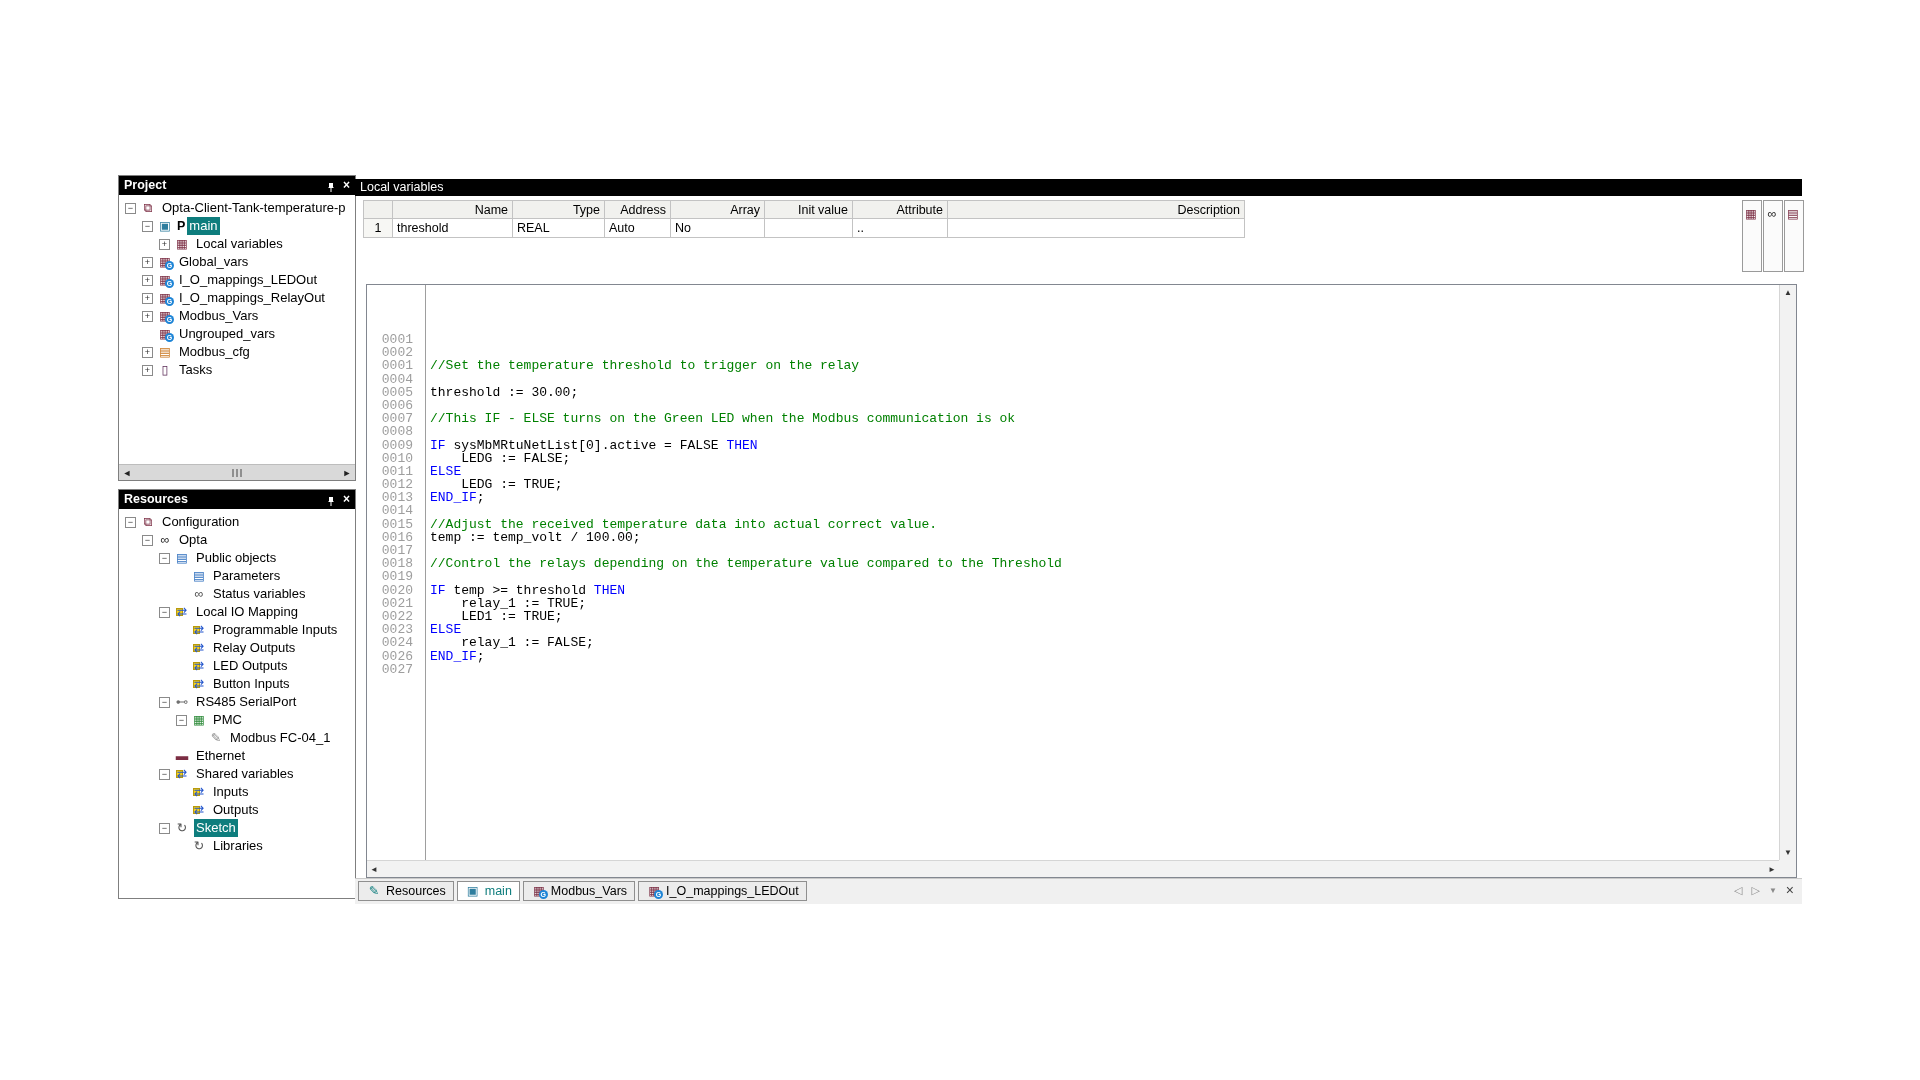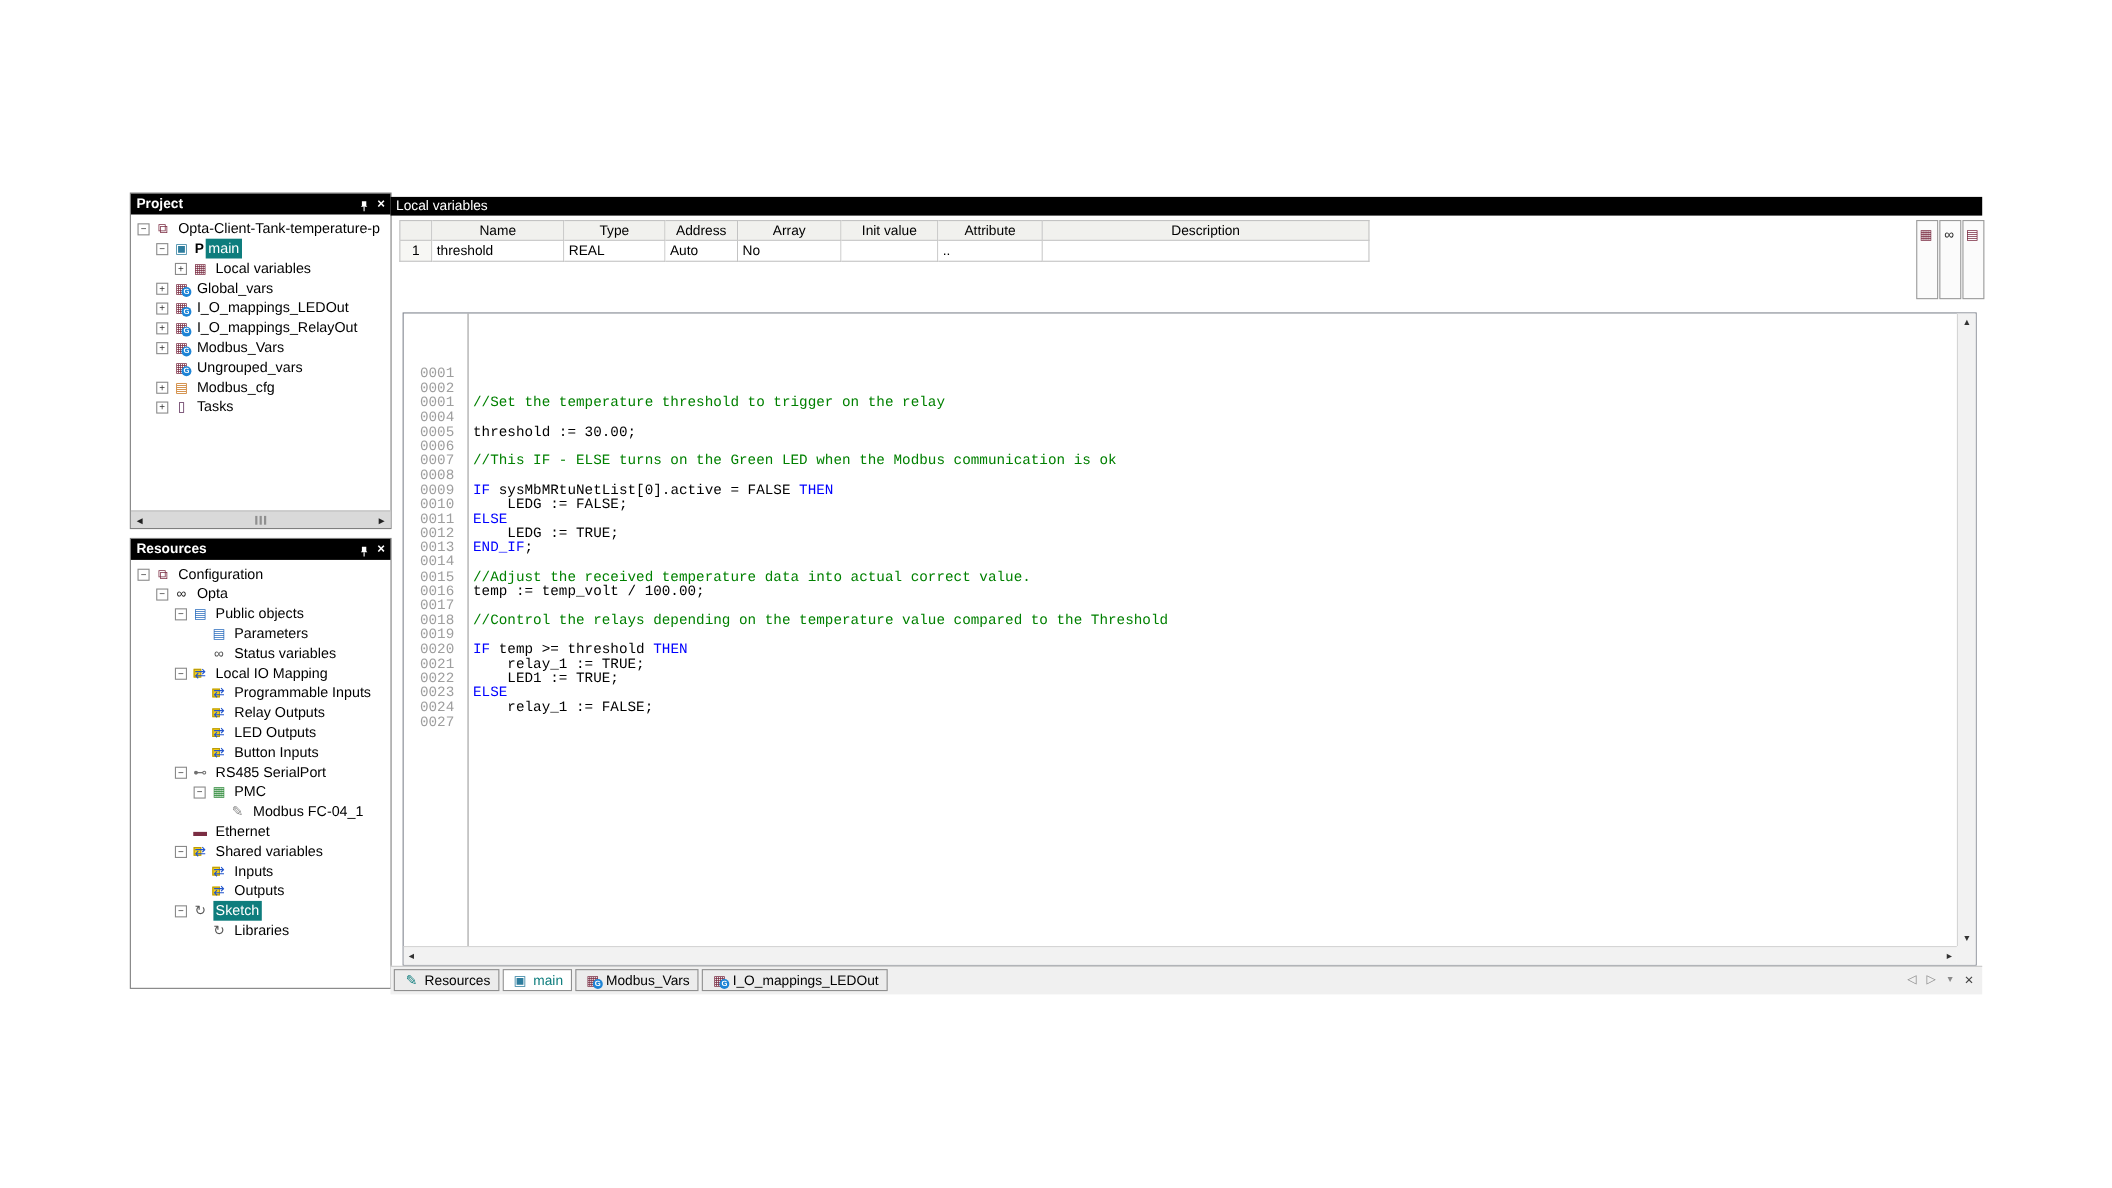--- a/index.html
+++ b/index.html
@@ -42,21 +42,21 @@
   .hscroll .track{flex:1;display:flex;justify-content:center;gap:2px;}
   .grip-bar{width:2px;height:8px;background:#8f8f8f;}
 
   
   #lv-bar{position:absolute;left:355px;top:179px;width:1447px;height:17px;background:#000;
           color:#fff;font-size:12.5px;line-height:17px;padding:0 5px;box-sizing:border-box;}
   #lv-table{position:absolute;left:363px;top:200px;font-size:12.5px;}
   .trow{display:flex;}
   .tcell{box-sizing:border-box;border-right:1px solid #c3c3c3;border-bottom:1px solid #c3c3c3;
          height:19px;line-height:18px;padding:0 4px;overflow:hidden;white-space:nowrap;}
-  .trow.hdr .tcell{background:#f1f1ee;border-top:1px solid #c3c3c3;text-align:center;}
+  .trow.hdr .tcell{background:#f1f1ee;border-top:1px solid #c3c3c3;text-align:right;}
   .trow .tcell:first-child{border-left:1px solid #c3c3c3;text-align:center;background:#f1f1ee;}
   .trow.datar .tcell{background:#fff;}
   .trow.datar .tcell:first-child{background:#f7f7f4;}
 
   
   .strip{position:absolute;top:200px;width:20px;height:72px;border:1px solid #9a9a9a;
          background:#fbfbfb;box-sizing:border-box;text-align:center;padding-top:3px;}
   #strip-0{left:1742px;}#strip-1{left:1763px;}#strip-2{left:1784px;}
 
   
@@ -331,20 +331,21 @@
       <div class="code-line"><span class="ln">0015</span><span class="seg-c">//Adjust the received temperature data into actual correct value.</span></div>
       <div class="code-line"><span class="ln">0016</span><span class="seg-p">temp := temp_volt / 100.00;</span></div>
       <div class="code-line"><span class="ln">0017</span></div>
       <div class="code-line"><span class="ln">0018</span><span class="seg-c">//Control the relays depending on the temperature value compared to the Threshold</span></div>
       <div class="code-line"><span class="ln">0019</span></div>
       <div class="code-line"><span class="ln">0020</span><span class="seg-k">IF</span><span class="seg-p"> temp &gt;= threshold </span><span class="seg-k">THEN</span></div>
       <div class="code-line"><span class="ln">0021</span><span class="seg-p">    relay_1 := TRUE;</span></div>
       <div class="code-line"><span class="ln">0022</span><span class="seg-p">    LED1 := TRUE;</span></div>
       <div class="code-line"><span class="ln">0023</span><span class="seg-k">ELSE</span></div>
       <div class="code-line"><span class="ln">0024</span><span class="seg-p">    relay_1 := FALSE;</span></div>
+      <div class="code-line"><span class="ln">0026</span><span class="seg-k">END_IF</span><span class="seg-p">;</span></div>
       <div class="code-line"><span class="ln">0027</span></div>
     </div>
   <div id="gutter-line"></div>
   <div id="ed-vscroll">
     <div class="vs-arrow">▲</div>
     <div class="vs-arrow" id="vs-down">▼</div>
   </div>
   <div id="ed-hscroll">
     <span>◄</span>
     <span>►</span>

